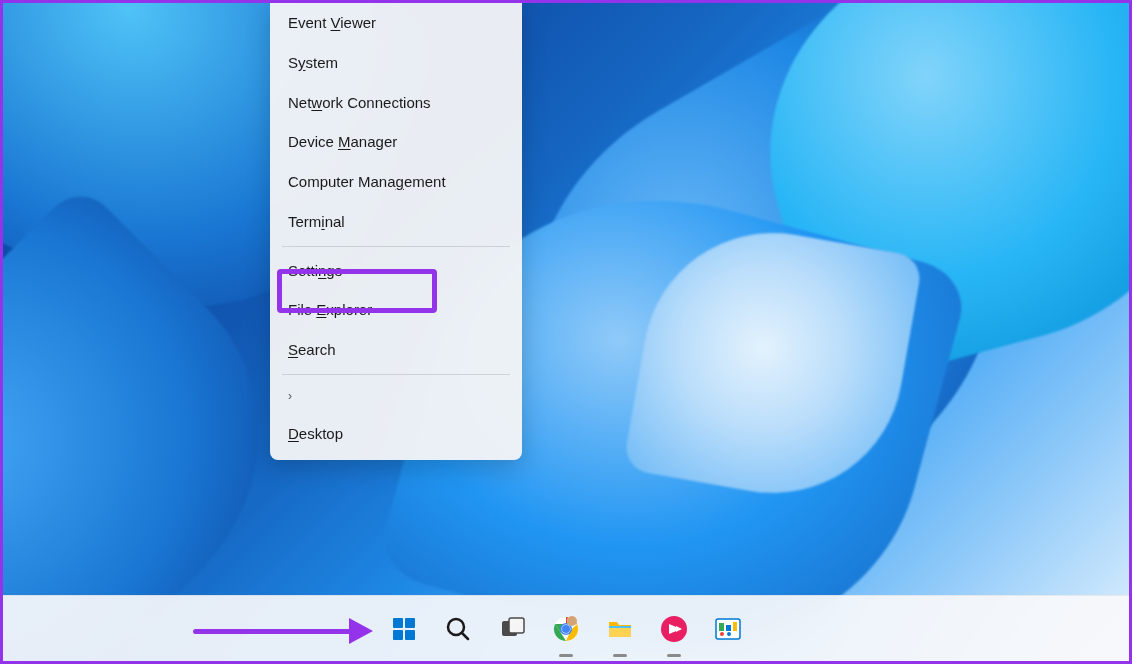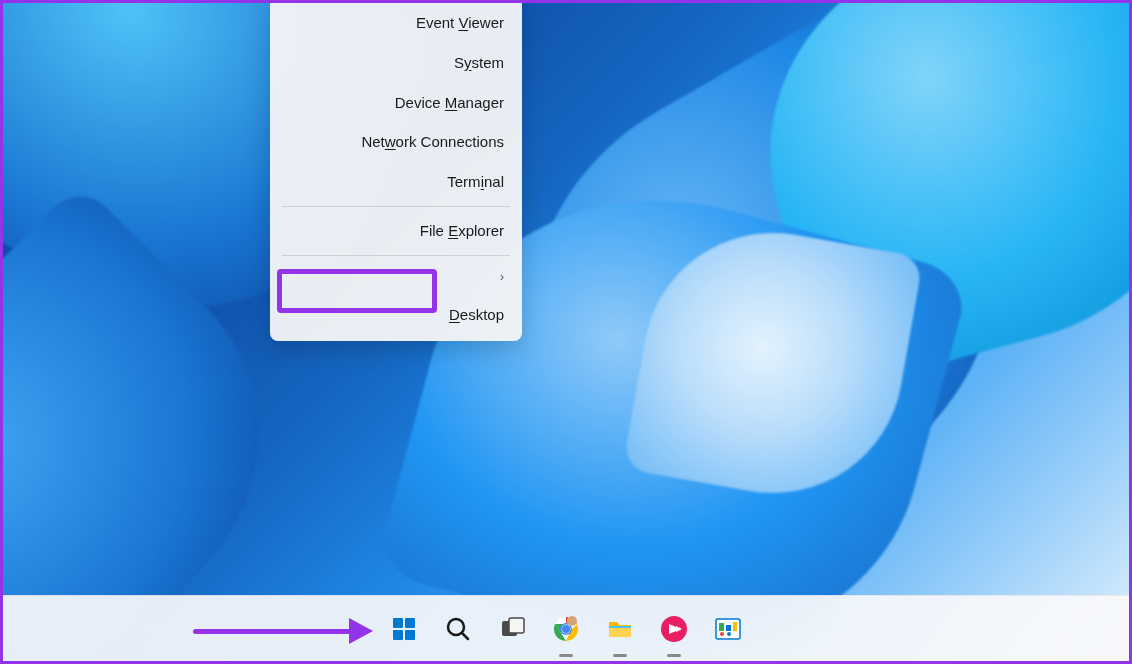--- a/index.html
+++ b/index.html
@@ -40,21 +40,21 @@
       width: 252px;
       background: rgba(243, 244, 246, 0.96);
       backdrop-filter: blur(20px);
       box-shadow: 0 8px 24px rgba(0,0,0,0.18);
       border-radius: 0 0 8px 8px;
       padding-bottom: 6px;
     }
     .menu-item {
       display: flex;
       align-items: center;
-      justify-content: flex-end;
+      justify-content: flex-start;
       padding: 9px 18px 9px 18px;
       font-size: 15px;
       color: #1a1a1a;
       cursor: default;
       line-height: 1.45;
     }
     .menu-sep {
       height: 1px;
       background: rgba(0,0,0,0.12);
       margin: 4px 12px;
@@ -149,31 +149,40 @@
 </div>
 
 <div class="context-menu" id="ctx">
     <div class="menu-item">
       <span>Event <span class="underline-char">V</span>iewer</span>
     </div>
     <div class="menu-item">
       <span>S<span class="underline-char">y</span>stem</span>
     </div>
     <div class="menu-item">
+      <span>Net<span class="underline-char">w</span>ork Connections</span>
+    </div>
+    <div class="menu-item">
       <span>Device <span class="underline-char">M</span>anager</span>
     </div>
     <div class="menu-item">
-      <span>Net<span class="underline-char">w</span>ork Connections</span>
+      <span>Computer Mana<span class="underline-char">g</span>ement</span>
     </div>
     <div class="menu-item">
       <span>Term<span class="underline-char">i</span>nal</span>
     </div>
     <div class="menu-sep"></div>
     <div class="menu-item">
+      <span>Setti<span class="underline-char">n</span>gs</span>
+    </div>
+    <div class="menu-item">
       <span>File <span class="underline-char">E</span>xplorer</span>
+    </div>
+    <div class="menu-item">
+      <span><span class="underline-char">S</span>earch</span>
     </div>
     <div class="menu-sep"></div>
     <div class="menu-item">
       <span class="chevron">›</span>
     </div>
     <div class="menu-item">
       <span><span class="underline-char">D</span>esktop</span>
     </div>
   </div>
 <div class="highlight-ring r1"></div>

